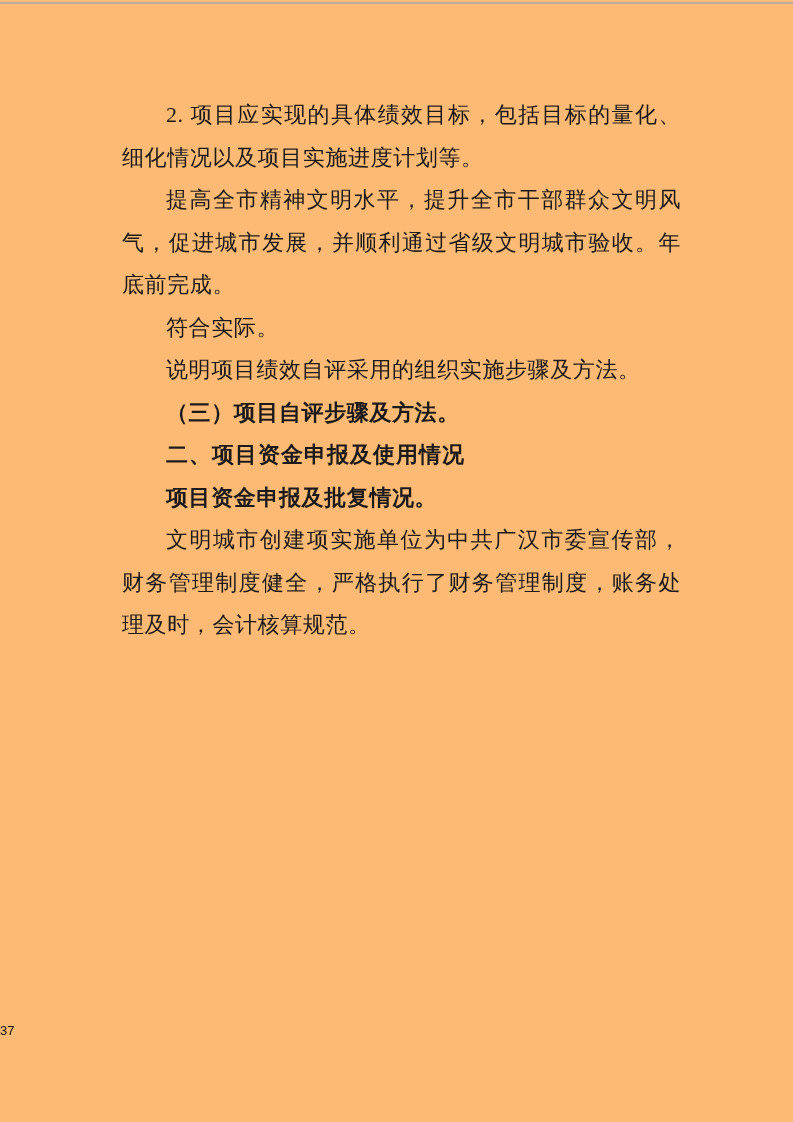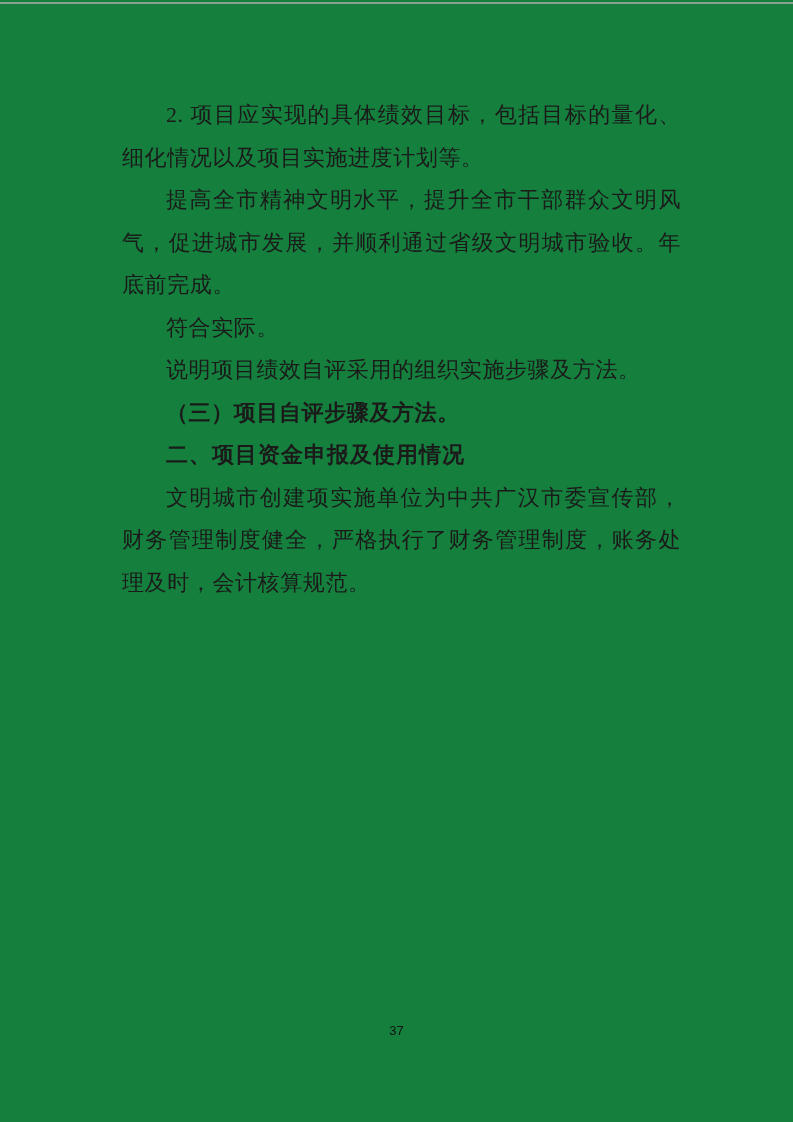--- a/index.html
+++ b/index.html
@@ -4,21 +4,21 @@
 <style>
   html, body {
     margin: 0;
     padding: 0;
     background: #ffffff;
   }
   #page {
     position: relative;
     width: 793px;
     height: 1122px;
-    background: #15803d;
+    background: #fdba74;
     overflow: hidden;
     font-family: "Liberation Serif", "DejaVu Serif", serif;
     color: #1a1a1a;
   }
   #top-rule {
     position: absolute;
     top: 2px;
     left: 0;
     width: 100%;
     height: 2px;
@@ -48,39 +48,39 @@
   .heading-hei {
     font-weight: bold;
     font-family: "Liberation Sans", "DejaVu Sans", sans-serif;
     letter-spacing: 1px;
   }
   #page-number {
     position: absolute;
     top: 1023px;
     left: 0;
     width: 100%;
-    text-align: center;
     font-size: 13px;
     line-height: 16px;
     color: #111111;
     font-family: "Liberation Sans", "DejaVu Sans", sans-serif;
   }
 </style>
 </head>
 <body>
 
 <div id="page">
 
   <div id="top-rule"></div>
 
   <div id="text-block">
     <p class="para">2. 项目应实现的具体绩效目标，包括目标的量化、细化情况以及项目实施进度计划等。</p>
     <p class="para">提高全市精神文明水平，提升全市干部群众文明风气，促进城市发展，并顺利通过省级文明城市验收。年底前完成。</p>
     <p class="para">符合实际。</p>
     <p class="para">说明项目绩效自评采用的组织实施步骤及方法。</p>
     <p class="para heading-kai">（三）项目自评步骤及方法。</p>
     <p class="para heading-hei">二、项目资金申报及使用情况</p>
+    <p class="para heading-kai">项目资金申报及批复情况。</p>
     <p class="para">文明城市创建项实施单位为中共广汉市委宣传部，财务管理制度健全，严格执行了财务管理制度，账务处理及时，会计核算规范。</p>
   </div>
 
   <div id="page-number">37</div>
 
 </div>
 
 </body></html>

